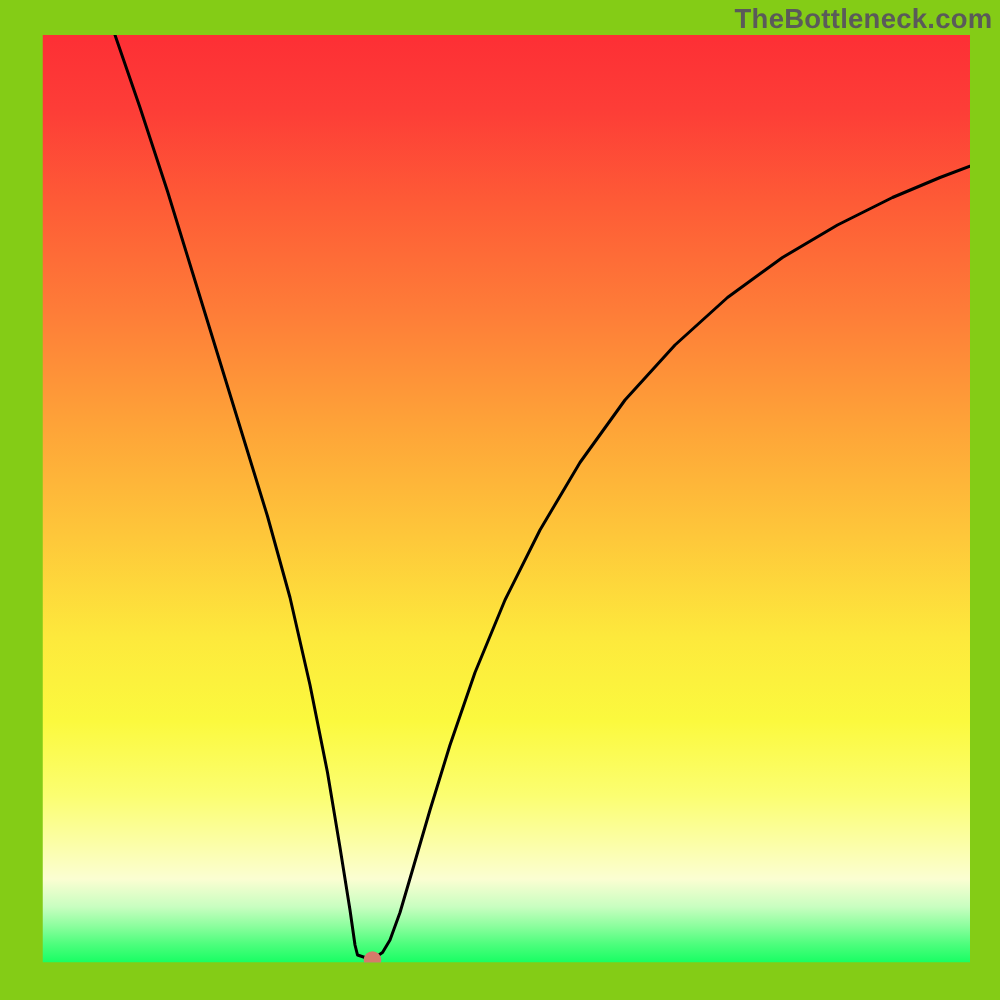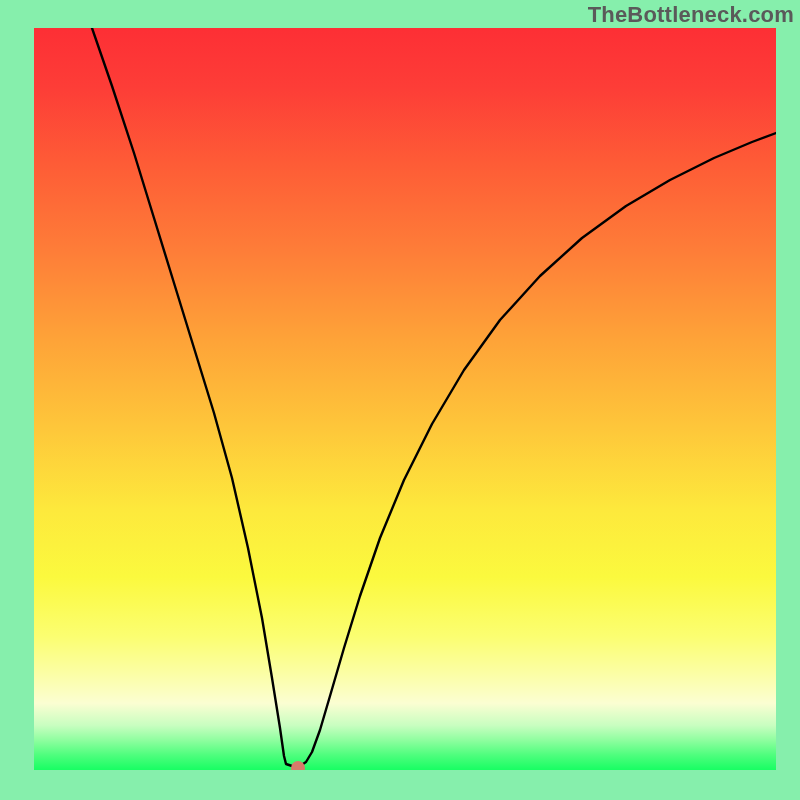--- a/index.html
+++ b/index.html
@@ -8,21 +8,21 @@
     width: 800px;
     height: 800px;
     overflow: hidden;
     background: #000;
     font-family: Arial, Helvetica, sans-serif;
   }
   .frame {
     position: relative;
     width: 800px;
     height: 800px;
-    background: #86efac;
+    background: #84cc16;
   }
   .watermark {
     position: absolute;
     top: 2px;
     right: 6px;
     color: #5a5a5a;
     font-size: 22px;
     font-weight: 600;
     letter-spacing: 0.2px;
     z-index: 5;

